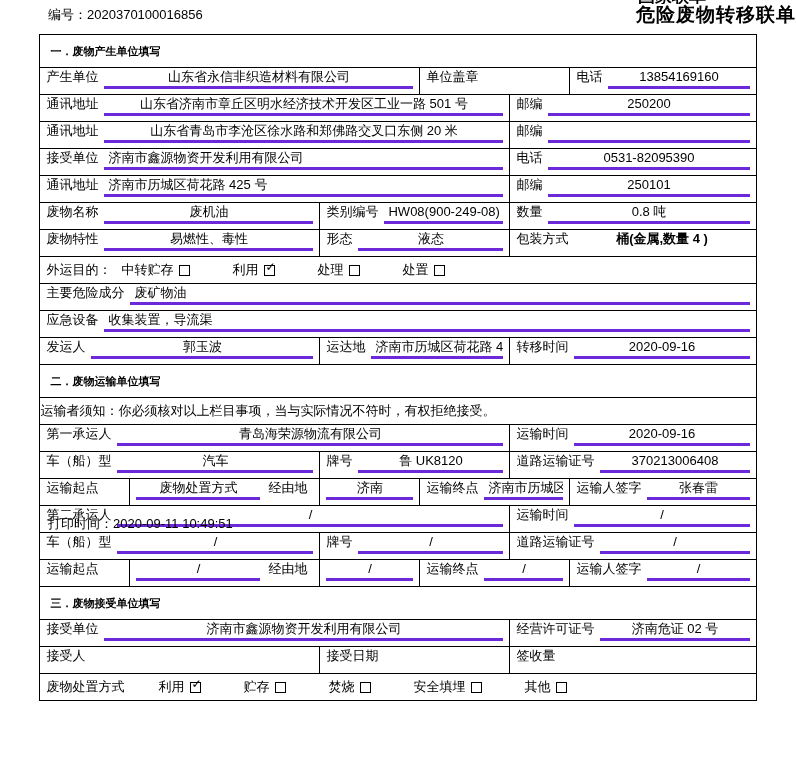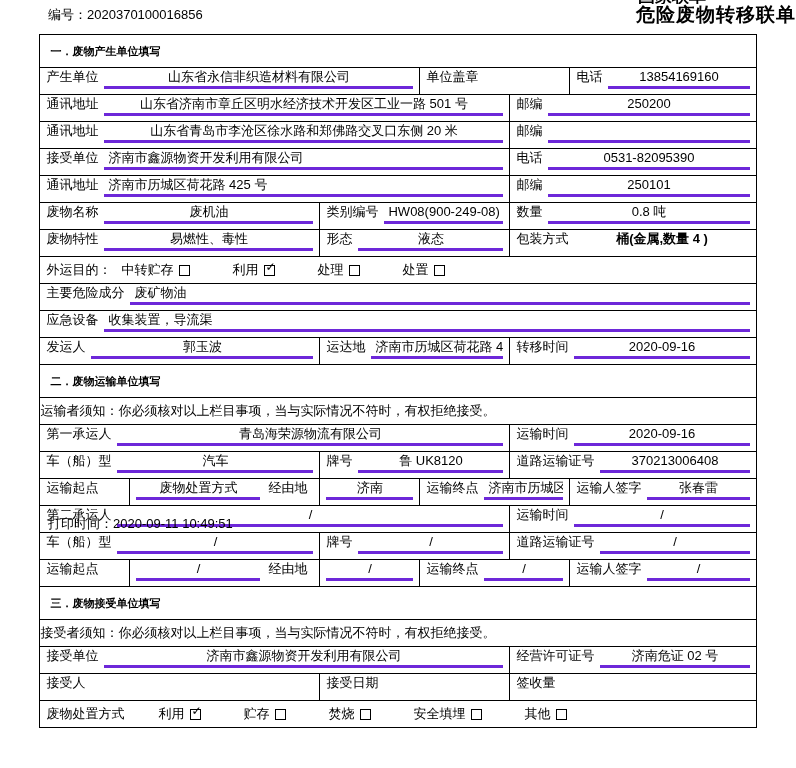--- a/index.html
+++ b/index.html
@@ -481,23 +481,20 @@
           <span class="lbl">运输人签字</span>
           <span class="val">/</span>
         </div>
       </td>
     </tr>
 
     <tr class="row">
       <td colspan="6" class="section-head">三．废物接受单位填写</td>
     </tr>
     <tr class="row">
-      <td colspan="6" class="notice">接受者须知：你必须核对以上栏目事项，当与实际情况不符时，有权拒绝接受。</td>
-    </tr>
-    <tr class="row">
       <td colspan="4">
         <div class="cellwrap">
           <span class="lbl">接受单位</span>
           <span class="val">济南市鑫源物资开发利用有限公司</span>
         </div>
       </td>
       <td colspan="2">
         <div class="cellwrap">
           <span class="lbl">经营许可证号</span>
           <span class="val">济南危证 02 号</span>

